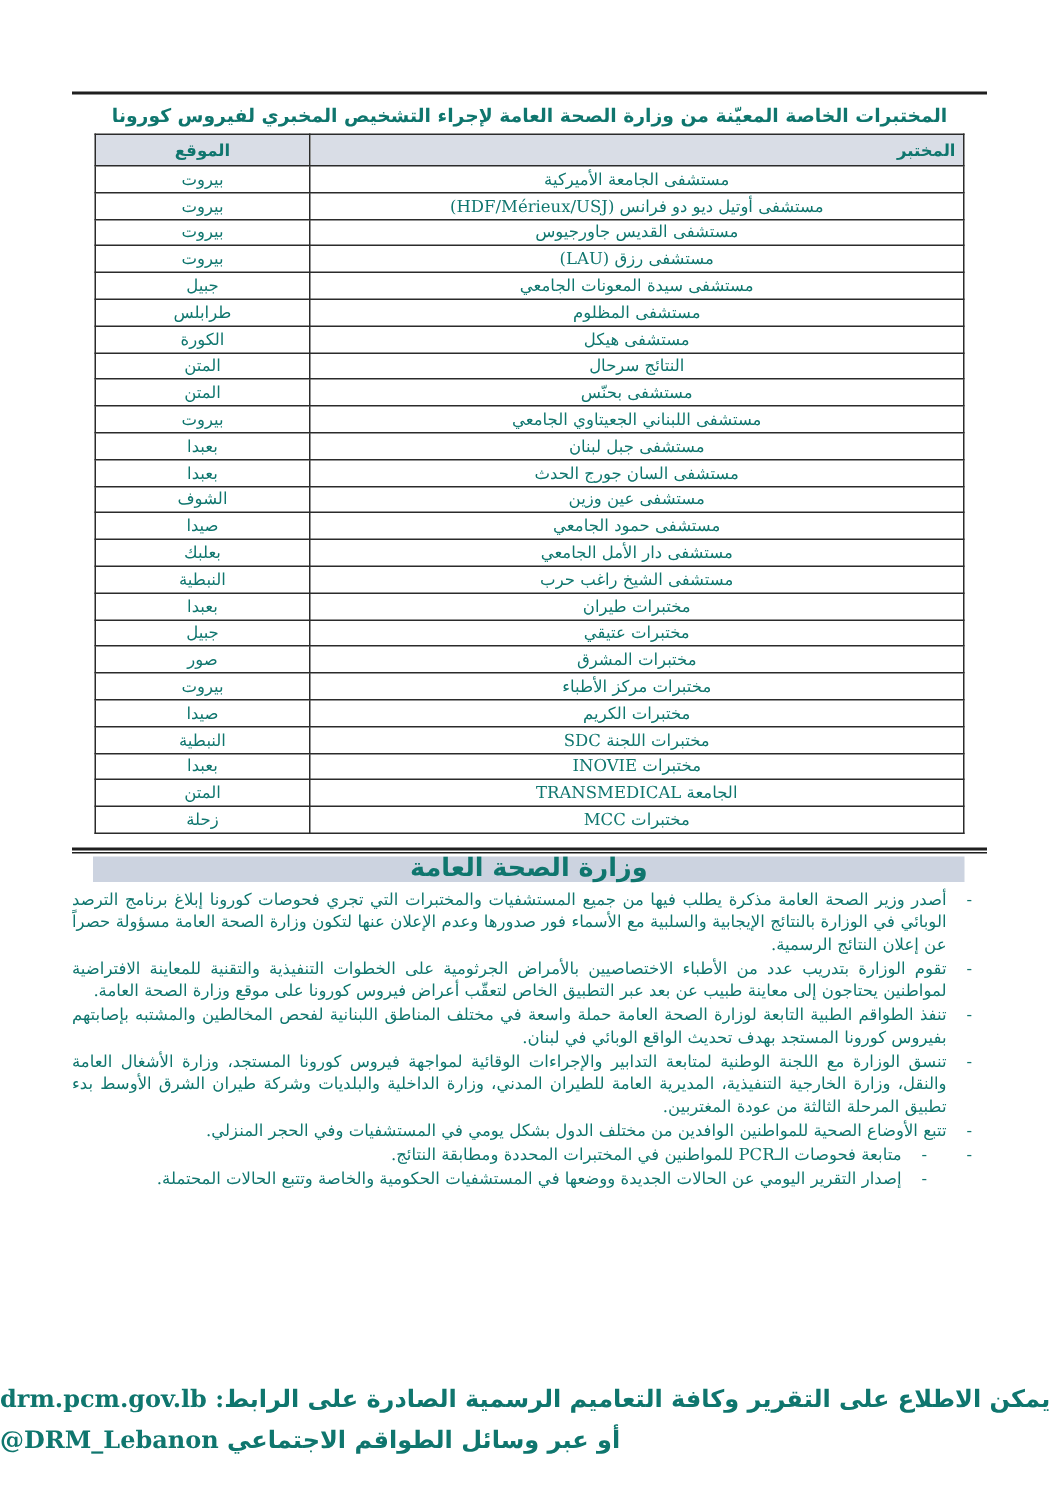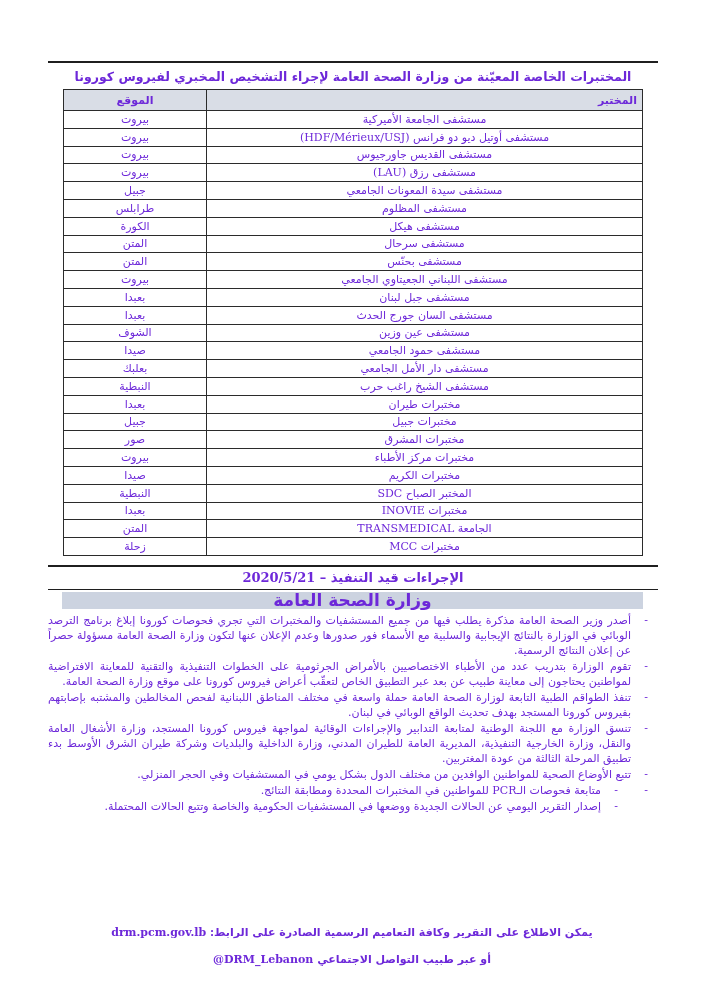--- a/index.html
+++ b/index.html
@@ -1,20 +1,20 @@
 <!DOCTYPE html>
 <html lang="ar" dir="rtl"><head>
 <meta charset="utf-8">
 <style>
   html,body{margin:0;padding:0;background:#ffffff;}
   .page{
     position:relative;
     width:706px;height:999px;
     background:#ffffff;
-    color:#6d28d9;
+    color:#0f766e;
     font-family:"DejaVu Serif","DejaVu Sans",serif;
     direction:rtl;
     overflow:hidden;
   }
   .content{margin:0 48px 0 48px;}
   .rule{border-top:2px solid #1f1f1f;height:0;}
   .rule.thin{border-top-width:1.5px;}
   .top-rule{margin-top:61px;}
   .doc-title{
     margin-top:5px;
@@ -82,23 +82,23 @@
     right:10px;
     top:0;
   }
   .bullet.indent{padding-right:57px; text-align:right;}
   .bullet.indent .dash{right:40px;}
 
   .footer{
     position:absolute;
     left:0;right:2px;
     top:925px;
-    text-align:center;
-    font-weight:bold;
-    font-size:11px;
+    text-align:left;
+    font-weight:bold;
+    font-size:16px;
   }
   .footer-line{line-height:16px;margin-bottom:11px;}
   .ltr{direction:ltr;unicode-bidi:isolate;}
 </style>
 </head>
 <body>
 
 <div class="page">
   <div class="content">
 
@@ -148,21 +148,21 @@
             <td class="lab-cell">مستشفى المظلوم</td>
             <td class="loc-cell">طرابلس</td>
           </tr>
 
           <tr>
             <td class="lab-cell">مستشفى هيكل</td>
             <td class="loc-cell">الكورة</td>
           </tr>
 
           <tr>
-            <td class="lab-cell">مستشفى سرحال</td>
+            <td class="lab-cell">النتائج سرحال</td>
             <td class="loc-cell">المتن</td>
           </tr>
 
           <tr>
             <td class="lab-cell">مستشفى بحنّس</td>
             <td class="loc-cell">المتن</td>
           </tr>
 
           <tr>
             <td class="lab-cell">مستشفى اللبناني الجعيتاوي الجامعي</td>
@@ -198,41 +198,41 @@
             <td class="lab-cell">مستشفى الشيخ راغب حرب</td>
             <td class="loc-cell">النبطية</td>
           </tr>
 
           <tr>
             <td class="lab-cell">مختبرات طيران</td>
             <td class="loc-cell">بعبدا</td>
           </tr>
 
           <tr>
-            <td class="lab-cell">مختبرات جبيل</td>
+            <td class="lab-cell">مختبرات عتيقي</td>
             <td class="loc-cell">جبيل</td>
           </tr>
 
           <tr>
             <td class="lab-cell">مختبرات المشرق</td>
             <td class="loc-cell">صور</td>
           </tr>
 
           <tr>
             <td class="lab-cell">مختبرات مركز الأطباء</td>
             <td class="loc-cell">بيروت</td>
           </tr>
 
           <tr>
             <td class="lab-cell">مختبرات الكريم</td>
             <td class="loc-cell">صيدا</td>
           </tr>
 
           <tr>
-            <td class="lab-cell">المختبر الصباح SDC</td>
+            <td class="lab-cell">مختبرات اللجنة SDC</td>
             <td class="loc-cell">النبطية</td>
           </tr>
 
           <tr>
             <td class="lab-cell">مختبرات INOVIE</td>
             <td class="loc-cell">بعبدا</td>
           </tr>
 
           <tr>
             <td class="lab-cell">الجامعة TRANSMEDICAL</td>
@@ -240,21 +240,20 @@
           </tr>
 
           <tr>
             <td class="lab-cell">مختبرات MCC</td>
             <td class="loc-cell">زحلة</td>
           </tr>
         </tbody>
     </table>
 
     <div class="rule sec-rule-1"></div>
-    <div class="sec-heading">الإجراءات قيد التنفيذ – 2020/5/21</div>
     <div class="rule thin sec-rule-2"></div>
 
     <div class="ministry-bar">وزارة الصحة العامة</div>
 
     <div class="bullets">
 
         <div class="bullet">
           <span class="dash">-</span>
           <span>أصدر وزير الصحة العامة مذكرة يطلب فيها من جميع المستشفيات والمختبرات التي تجري فحوصات كورونا إبلاغ برنامج الترصد الوبائي في الوزارة بالنتائج الإيجابية والسلبية مع الأسماء فور صدورها وعدم الإعلان عنها لتكون وزارة الصحة العامة مسؤولة حصراً عن إعلان النتائج الرسمية.</span>
         </div>
@@ -295,17 +294,17 @@
       </div>
 
   </div>
 
   <div class="footer">
     <div class="footer-line">
       <span>يمكن الاطلاع على التقرير وكافة التعاميم الرسمية الصادرة على الرابط:</span>
       <span class="ltr" dir="ltr">drm.pcm.gov.lb</span>
     </div>
     <div class="footer-line">
-      <span>أو عبر طبيب التواصل الاجتماعي</span>
+      <span>أو عبر وسائل الطواقم الاجتماعي</span>
       <span class="ltr" dir="ltr">@DRM_Lebanon</span>
     </div>
   </div>
 </div>
 
 </body></html>

